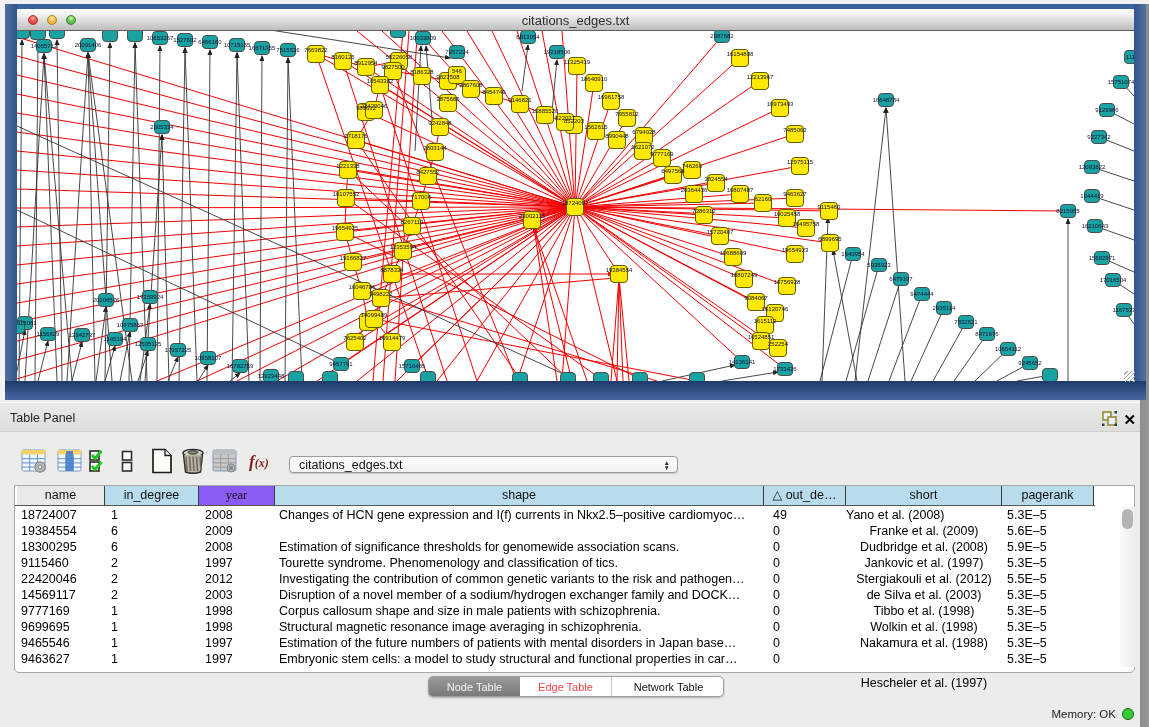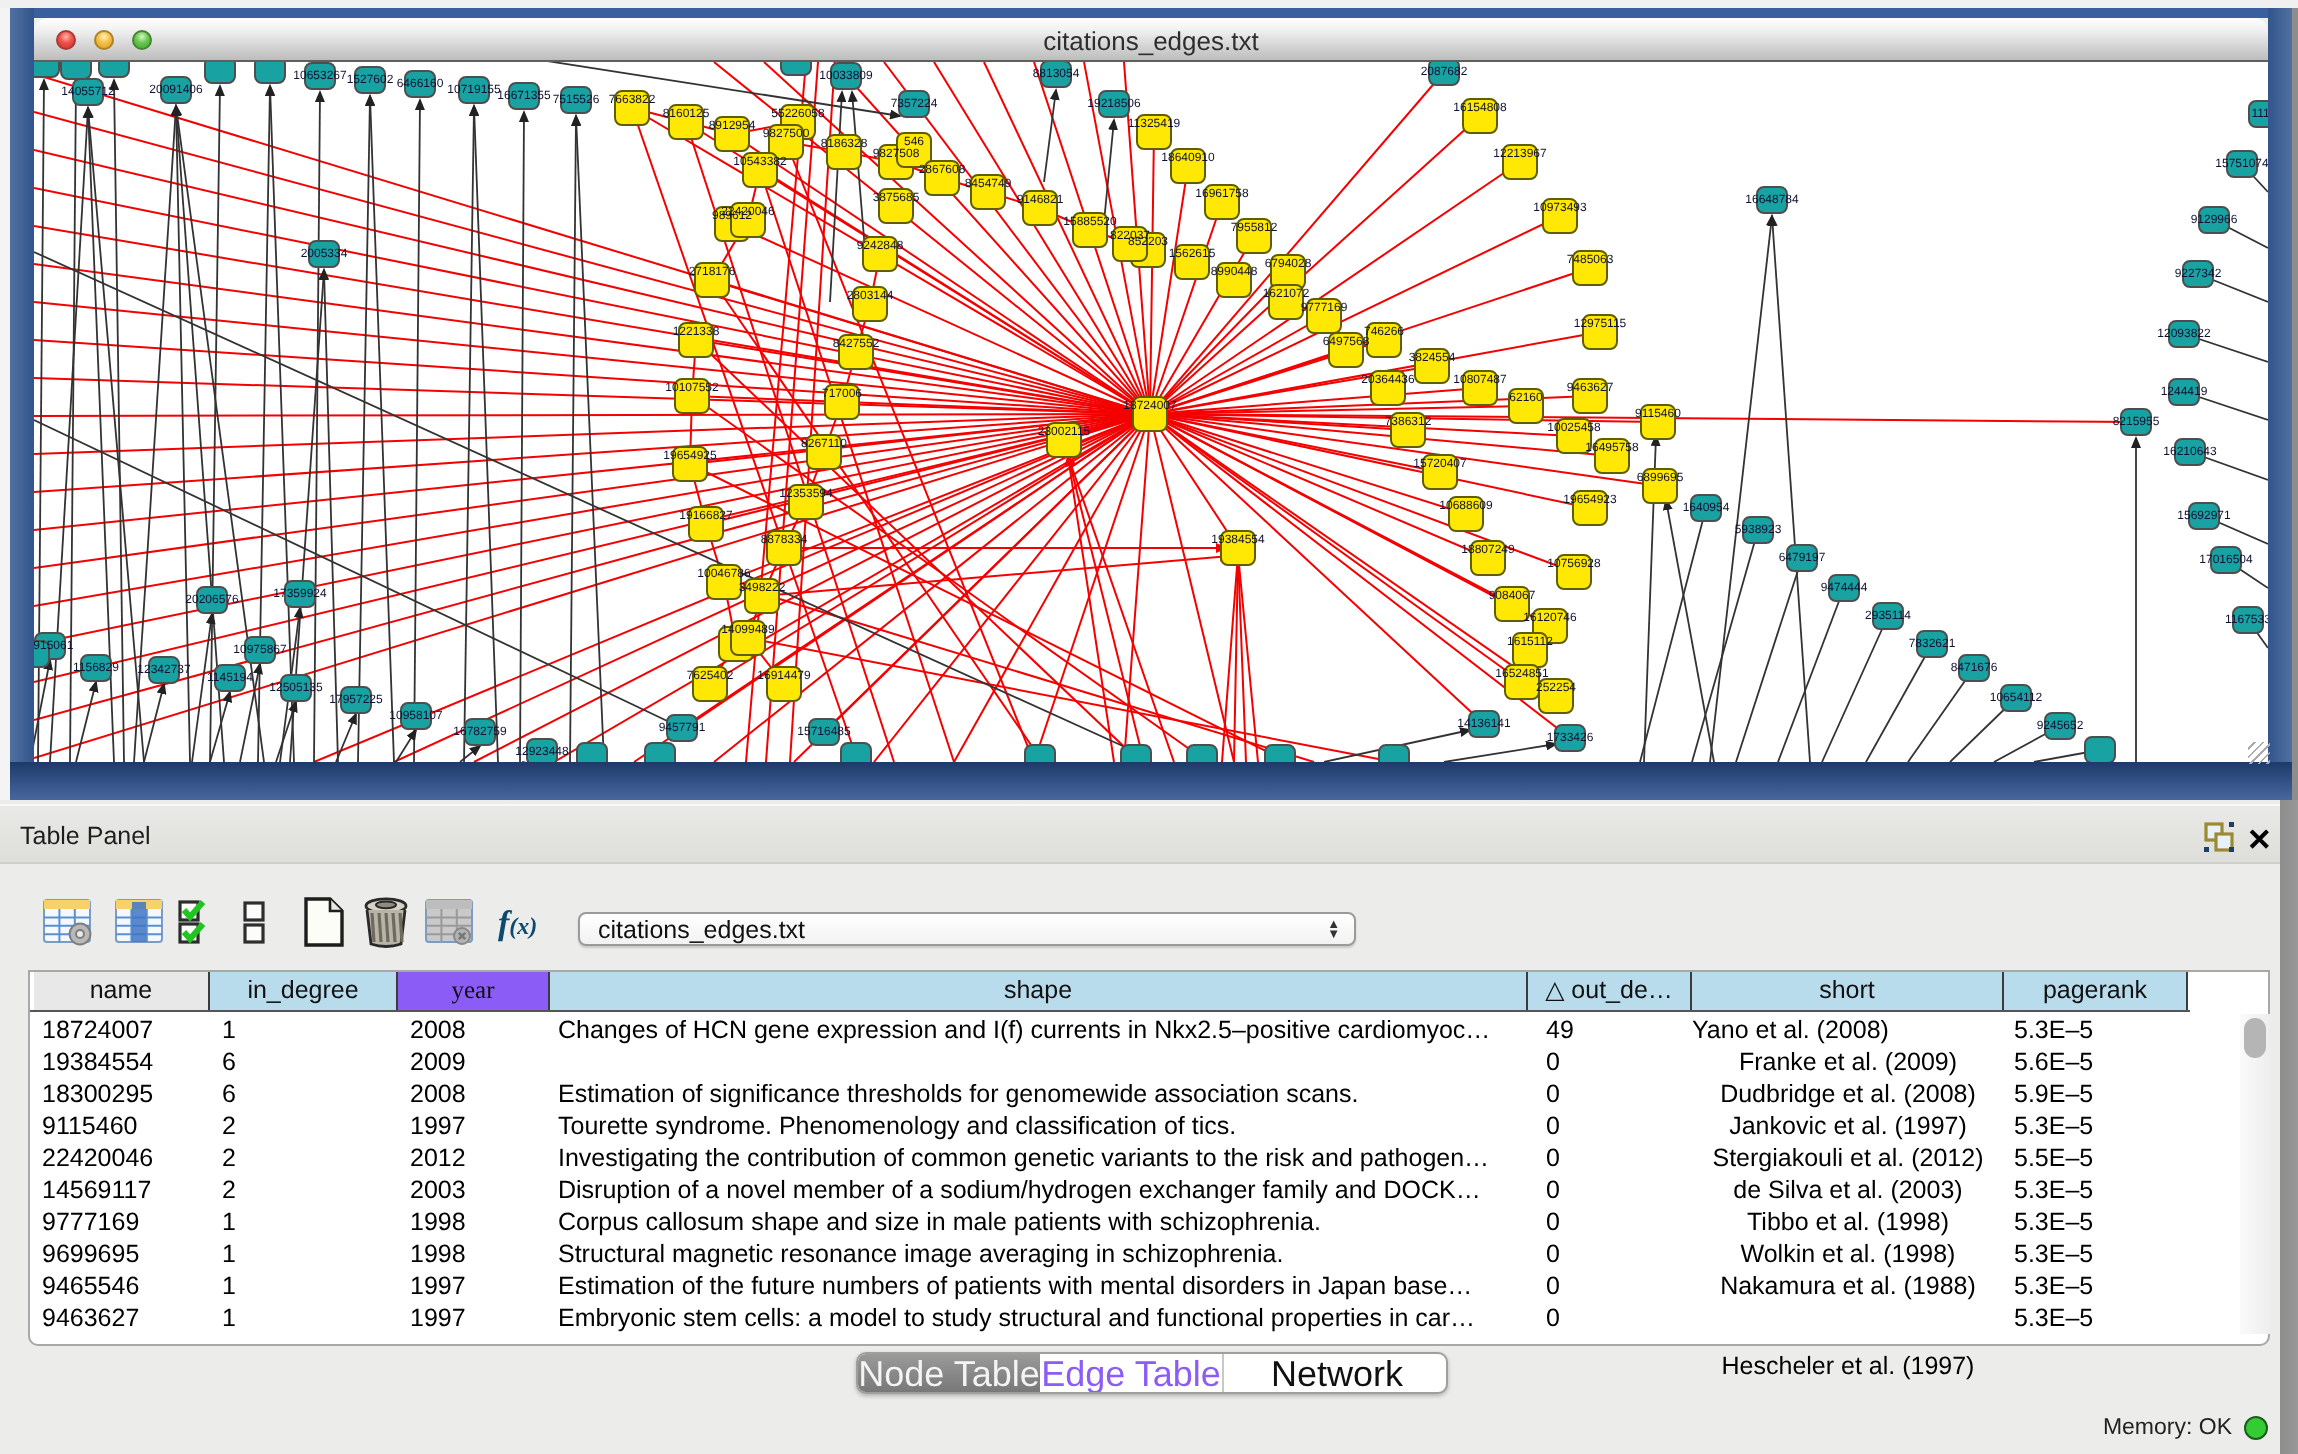--- a/index.html
+++ b/index.html
@@ -57,23 +57,23 @@
 .hcell { position:absolute; top:0; height:19px; background:#b9dcec; border-right:1px solid #3c3c3c; font-size:12.5px; color:#111; text-align:center; line-height:19px; }
 .row { position:absolute; left:0; width:1078px; height:16px; font-size:12.5px; color:#000; white-space:nowrap; }
 .c { position:absolute; top:0; height:16px; line-height:16px; overflow:hidden; }
 
 #vscroll { position:absolute; left:1105px; top:21px; width:15px; height:160px; background:linear-gradient(to right,#fafafa,#eee); }
 #vthumb { position:absolute; left:2px; top:2px; width:11px; height:20px; background:#b5b5b5; border-radius:6px; }
 
 
 #tabs { left:428px; top:276px; width:296px; height:21px; border:1px solid #9f9f9f; border-radius:5px; background:#fff;
   box-shadow:0 1px 2px rgba(0,0,0,0.25); overflow:hidden; }
-#tabs .seg { position:absolute; top:0; height:21px; font-size:18px; line-height:20px; text-align:center; }
+#tabs .seg { position:absolute; top:0; height:21px; font-size:11px; line-height:20px; text-align:center; }
 #seg1 { left:0; width:91px; background:linear-gradient(#9a9a9a,#757575); color:#f4f4f4; }
-#seg2 { left:91px; width:92px; color:#8b5cf6; border-right:1px solid #c8c8c8;}
+#seg2 { left:91px; width:92px; color:#ef4444; border-right:1px solid #c8c8c8;}
 #seg3 { left:183px; width:113px; color:#111; }
 
 #status { left:0; top:302px; width:1146px; height:25px; }
 #status .m { position:absolute; right:30px; top:6px; font-size:11.5px; color:#222; }
 #memdot { position:absolute; right:12px; top:6px; width:12px; height:12px; border-radius:50%; background:#33cc33; border:1px solid #1e5c1e; }
 #desk-right2 { right:0; top:400px; width:9px; height:327px; background:linear-gradient(to right,#8e8e8e,#989898); }
 </style>
 </head>
 <body>
 <div id="screen">
@@ -645,21 +645,21 @@
           <rect x="1" y="1" width="23" height="21" rx="1.5" fill="#c9c9c9" stroke="#7a9cc6"></rect>
           <rect x="1" y="1" width="23" height="4.5" fill="#bdbdbd"></rect>
           <line x1="1" y1="9.7" x2="24" y2="9.7" stroke="#9a9a9a" stroke-width="1"></line>
           <line x1="1" y1="13.9" x2="24" y2="13.9" stroke="#9a9a9a" stroke-width="1"></line>
           <line x1="1" y1="18.1" x2="24" y2="18.1" stroke="#9a9a9a" stroke-width="1"></line>
           <line x1="8.7" y1="5.5" x2="8.7" y2="22" stroke="#9a9a9a" stroke-width="1"></line>
           <line x1="16.4" y1="5.5" x2="16.4" y2="22" stroke="#9a9a9a" stroke-width="1"></line>
           <circle cx="19" cy="19" r="4" fill="#b3b3b3" stroke="#888"></circle>
           <path d="M17.4 17.4 L20.6 20.6 M20.6 17.4 L17.4 20.6" stroke="#777" stroke-width="1.3"></path>
         </svg>
-<div class="abs" style="left:249px;top:20px;font-family:'Liberation Serif',serif;font-style:italic;font-weight:bold;font-size:17px;color:#0c4a6e;">f<span style="font-size:12px;">(x)</span></div>
+<div class="abs" style="left:249px;top:20px;font-family:'Liberation Serif',serif;font-style:italic;font-weight:bold;font-size:17px;color:#7f1d1d;">f<span style="font-size:12px;">(x)</span></div>
       <div class="abs" id="dropdown">
           <div class="dt">citations_edges.txt</div>
           <div class="ar">▲<br>▼</div>
         </div>
     </div>
     <div class="abs" id="tblbox">
       <div class="hcell" style="left:2px;width:88px;background:#e8e8e8;">name</div>
 <div class="hcell" style="left:90px;width:94px;background:#b9dcec;">in_degree</div>
 <div class="hcell" style="left:184px;width:76px;background:#8b5cf6;font-family:Liberation Serif, serif;">year</div>
 <div class="hcell" style="left:260px;width:489px;background:#b9dcec;">shape</div>

